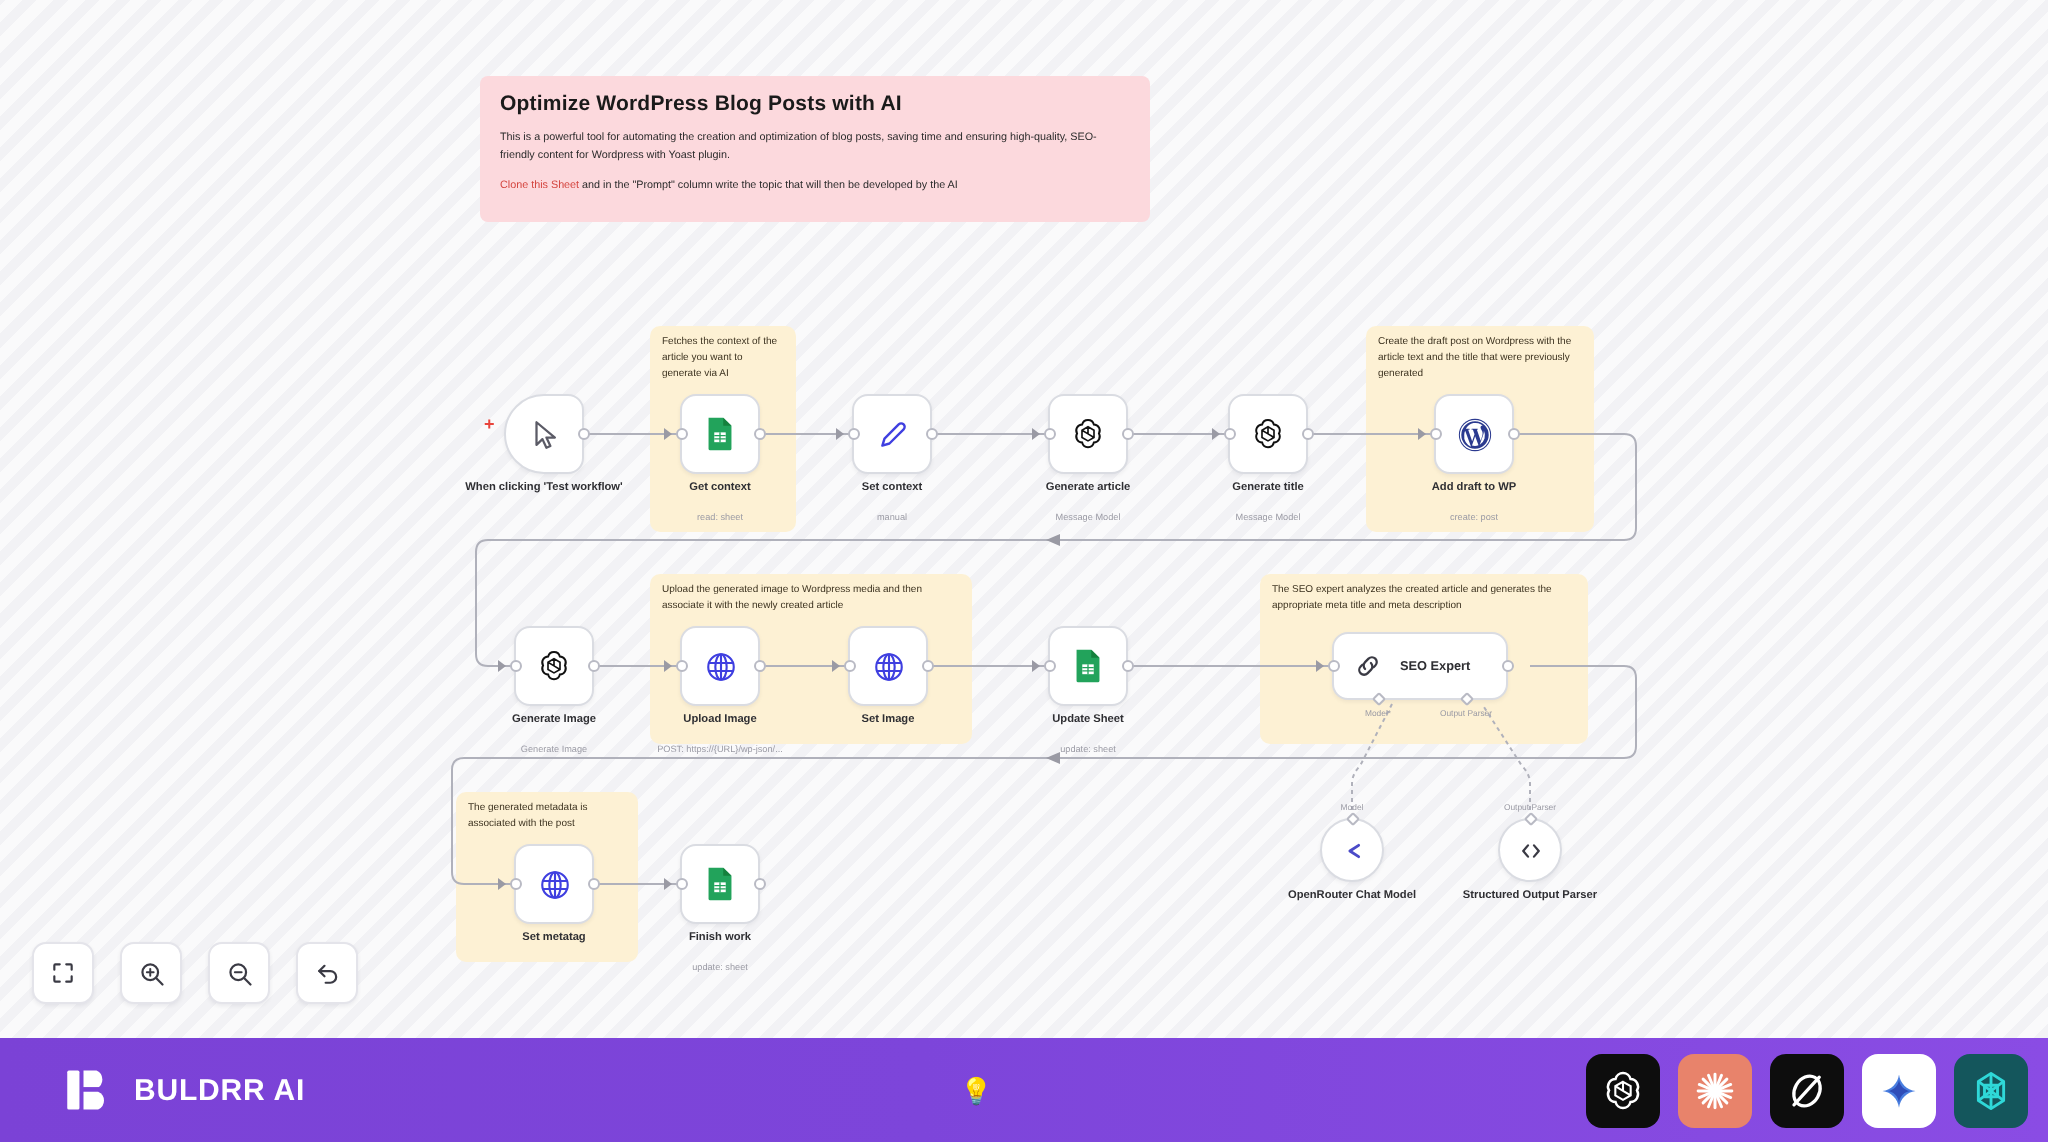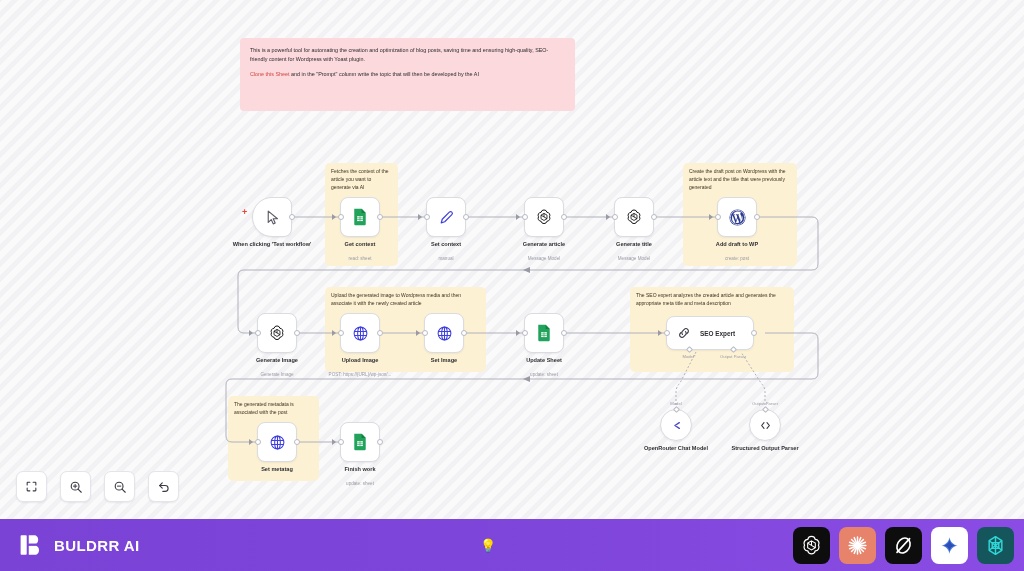--- a/index.html
+++ b/index.html
@@ -127,21 +127,21 @@
     border-radius: 7px; display: flex; align-items: center; justify-content: center;
     box-shadow: 0 1px 2px rgba(20,20,40,.07); cursor: pointer;
   }
 
   
   #footer {
     position: absolute; left: 0; top: 519px; width: 1024px; height: 52px;
     background: linear-gradient(90deg, #7b42d6 0%, #7d45da 45%, #8a4ce4 100%);
     display: flex; align-items: center;
   }
-  #brand { display: flex; align-items: center; gap: 9px; padding-left: 19px; }
+  #brand { display: flex; align-items: center; gap: 9px; padding-left: 32px; }
   #brand .bmark { width: 26px; height: 26px; }
   #brand .bname {
     color: #fff; font-size: 15px; font-weight: bold; letter-spacing: .4px;
   }
   #footer-cta {
     position: absolute; left: 480px; top: 0; height: 52px;
     display: flex; align-items: center; gap: 7px;
   }
   #footer-cta .bulb { font-size: 13px; line-height: 1; }
   #footer-cta .cta-text {
@@ -156,20 +156,21 @@
     display: flex; align-items: center; justify-content: center;
     cursor: pointer;
   }
 </style>
 </head>
 <body>
 
 <div id="canvas">
 
   <div id="sticky">
+    <div class="st-title">Optimize WordPress Blog Posts with AI</div>
     <div class="st-body">This is a powerful tool for automating the creation and optimization of blog posts, saving time and ensuring high-quality, SEO-friendly content for Wordpress with Yoast plugin.</div>
     <div class="st-foot"><span class="st-link">Clone this Sheet</span><span> and in the "Prompt" column write the topic that will then be developed by the AI</span></div>
   </div>
 
   <div class="group" style="left:325px; top:163px; width:73px; height:103px;">
     <div class="g-note">Fetches the context of the article you want to generate via AI</div>
   </div>
   <div class="group" style="left:683px; top:163px; width:114px; height:103px;">
     <div class="g-note">Create the draft post on Wordpress with the article text and the title that were previously generated</div>
   </div>

